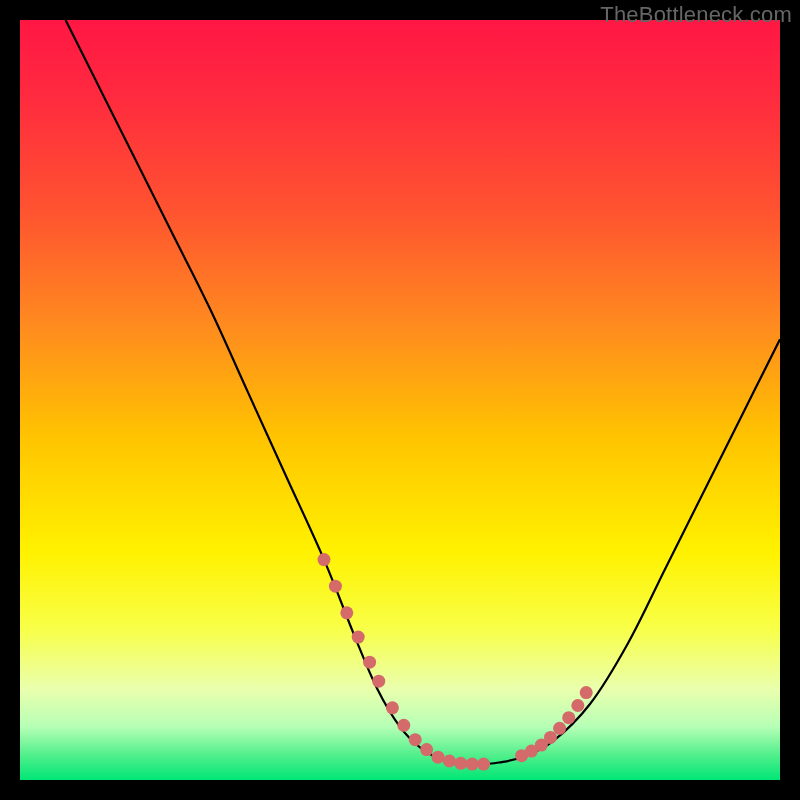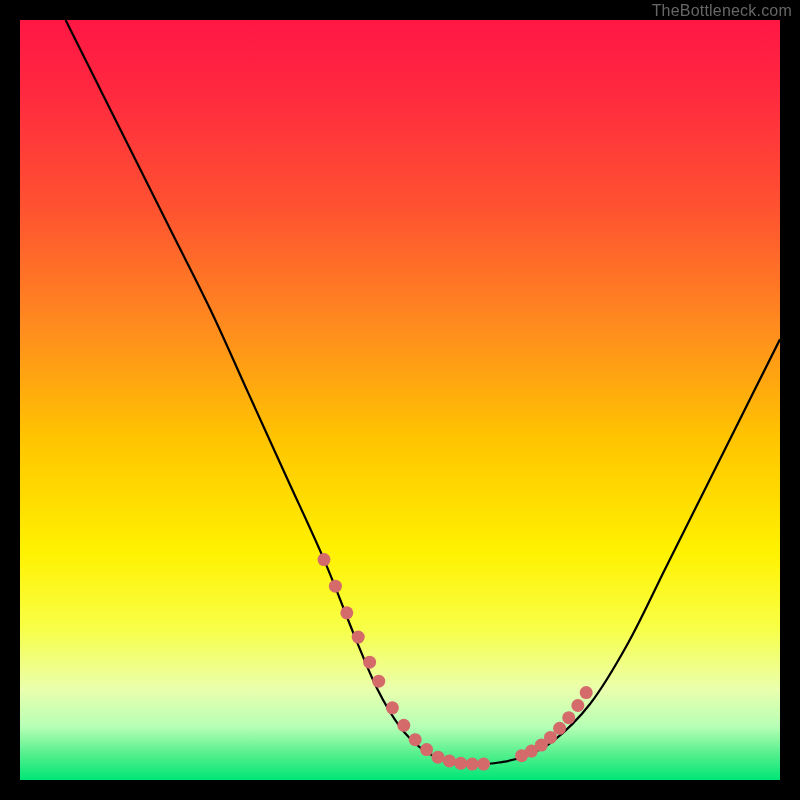--- a/index.html
+++ b/index.html
@@ -23,21 +23,21 @@
     position: absolute;
     left: 0;
     top: 0;
     width: 760px;
     height: 760px;
   }
   .watermark {
     position: absolute;
     top: 2px;
     right: 8px;
-    font-size: 16px;
+    font-size: 22px;
     color: #666;
     font-weight: 500;
     letter-spacing: 0.2px;
     user-select: none;
   }
 </style>
 </head>
 <body>
 
 <div class="frame">

